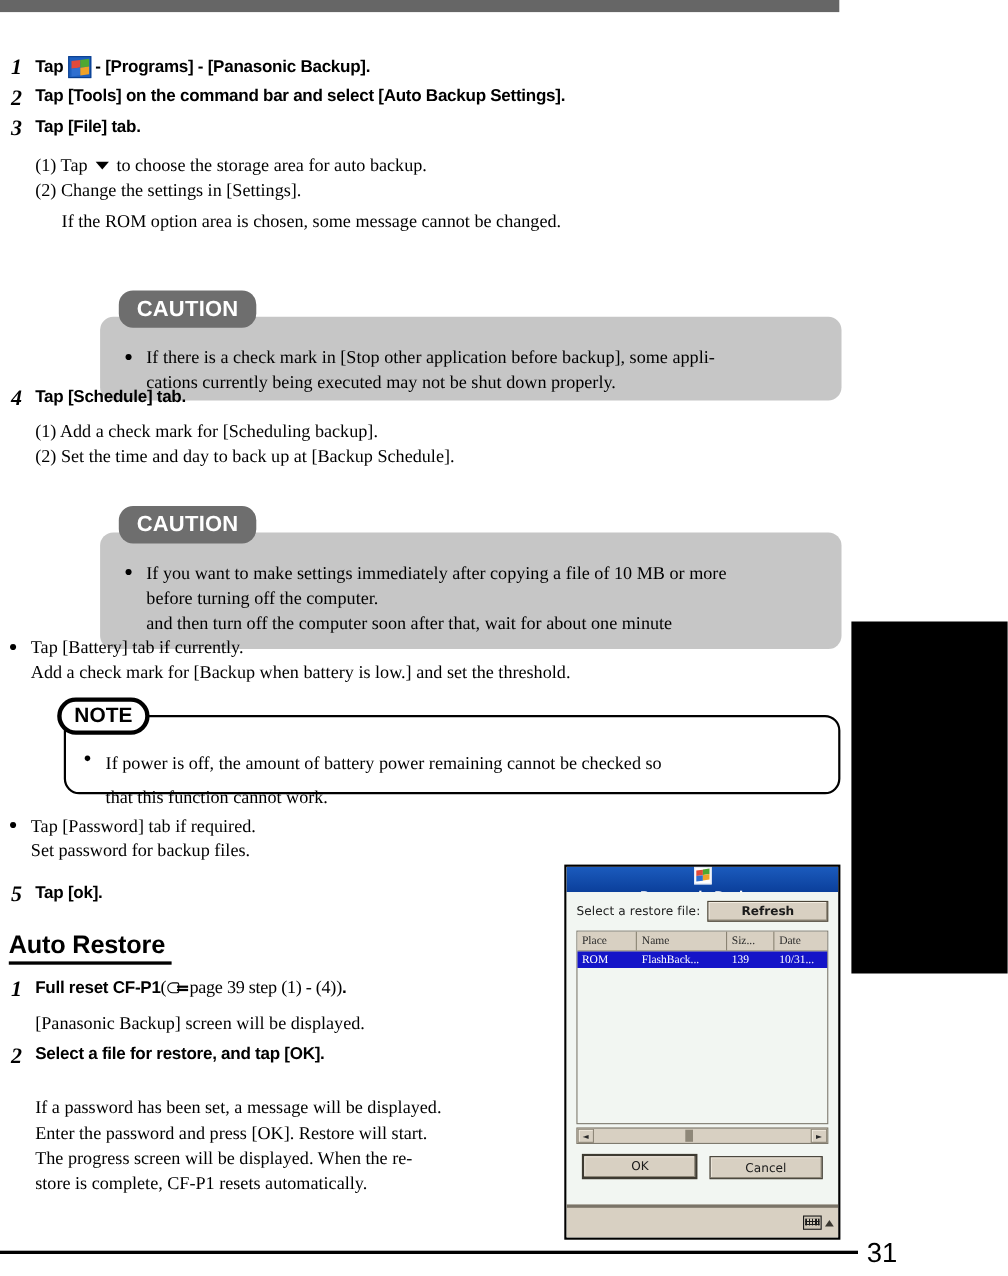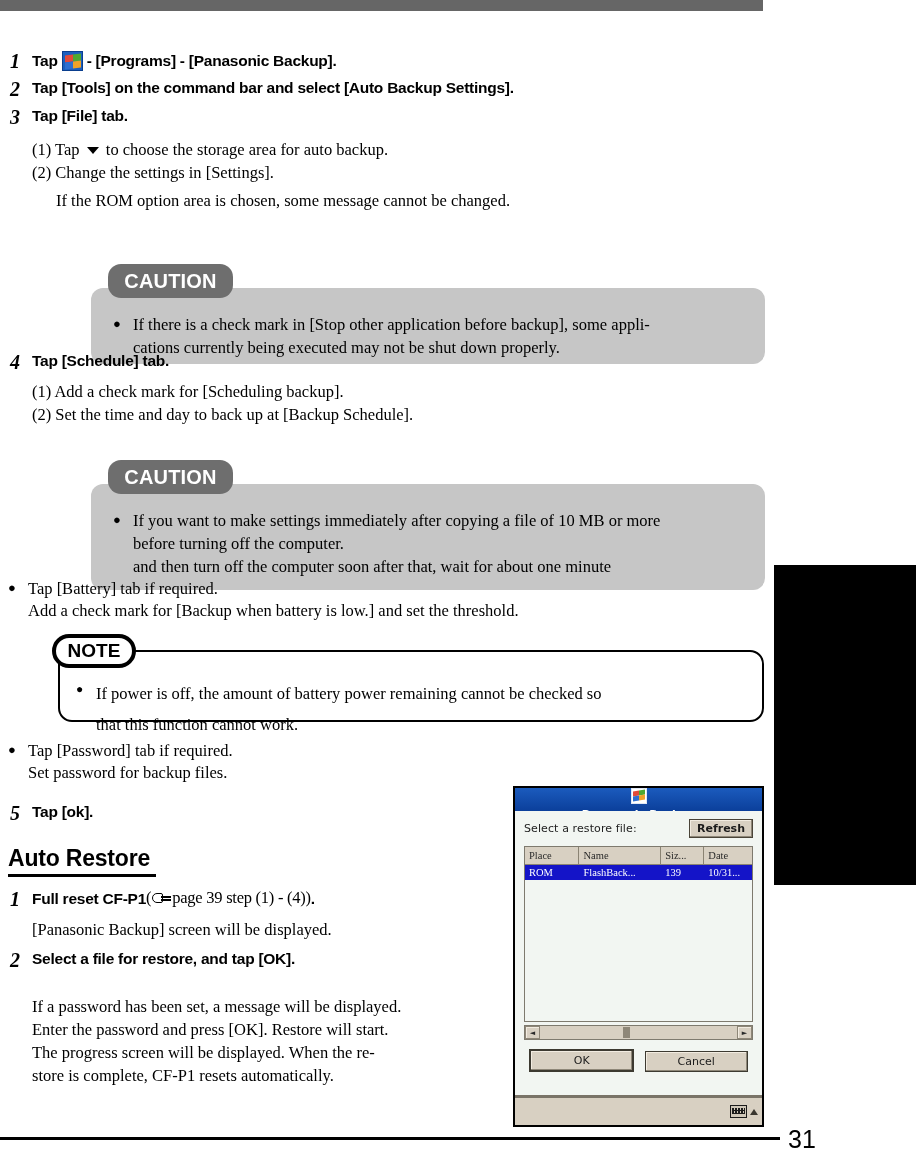--- a/index.html
+++ b/index.html
@@ -392,21 +392,21 @@
     color: #222;
     letter-spacing: 0.1px;
   }
   .pda-btn {
     background: #d8d0c2;
     border: 1.5px solid #4a4438;
     box-shadow: inset -1px -1px 0 #8e8778, inset 1px 1px 0 #f2ece1;
     font-size: 11px;
     font-weight: bold;
     color: #1b1b1b;
-    padding: 2px 7px;
+    padding: 2px 30px;
     white-space: nowrap;
   }
   .pda-table {
     border: 1.5px solid #7e7a6e;
     background: #f2f6f2;
     height: 176px;
     box-sizing: border-box;
     position: relative;
     font-family: Liberation Serif, serif;
   }
@@ -592,21 +592,21 @@
           <div>before turning off the computer.</div>
           <div>and then turn off the computer soon after that, wait for about one minute</div>
         </div>
       </div>
     </div>
   </div>
 
   <div class="bullet-item" style="left:8px; top:578px;">
     <div class="dot">●</div>
     <div class="lines">
-      <div>Tap [Battery] tab if required.</div>
+      <div>Tap [Battery] tab if currently.</div>
       <div>Add a check mark for [Backup when battery is low.] and set the threshold.</div>
     </div>
   </div>
 
   <div class="note-wrap" style="left:52px; top:634px; width:714px; height:90px;">
     <div class="note-tag">NOTE</div>
     <div class="note-body" style="width:706px; height:72px;">
       <div class="row">
         <div class="dot">●</div>
         <div class="txt">

